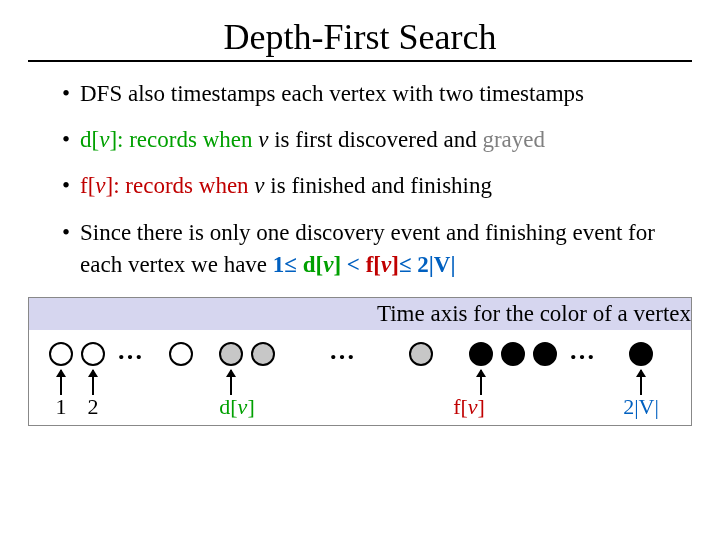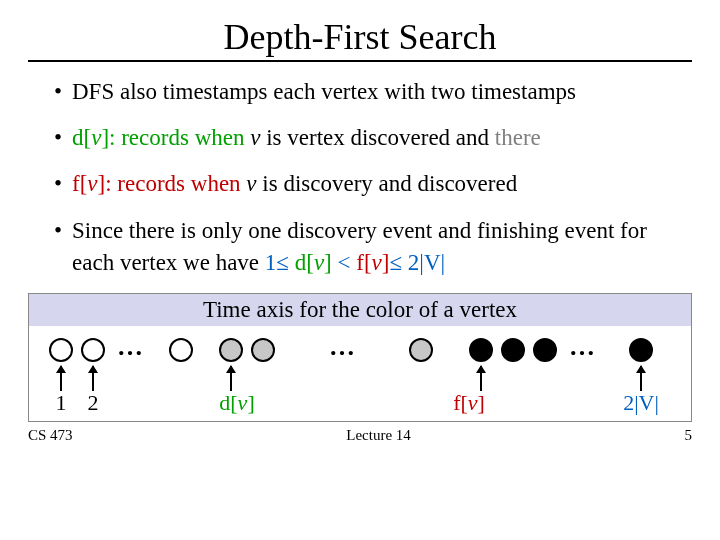--- a/index.html
+++ b/index.html
@@ -23,21 +23,21 @@
     font-size: 36px;
     font-weight: normal;
     margin: 6px 0 2px 0;
   }
   .title-rule {
     border: none;
     border-top: 2px solid #000;
     margin: 2px 0 14px 0;
   }
   ul.bullets {
-    margin: 8px;
+    margin: 16px;
     padding: 0 0 0 18px;
     list-style: none;
   }
   ul.bullets > li {
     position: relative;
     font-size: 23px;
     line-height: 1.4;
     margin-bottom: 14px;
     padding-left: 18px;
   }
@@ -45,29 +45,29 @@
     content: "•";
     position: absolute;
     left: 0;
     top: 0;
   }
   .green { color: #00a000; }
   .red   { color: #c00000; }
   .blue  { color: #0060c0; }
   .gray  { color: #808080; }
   .ital  { font-style: italic; }
-  .nb { white-space: nowrap; }
+  .nb { white-space: nowrap; font-weight: bold; }
 
   .diagram-wrap {
     border: 1px solid #888;
     margin-top: 6px;
   }
   .diagram-title {
     background: #d6d6ef;
-    text-align: center;
+    text-align: right;
     font-size: 23px;
     padding: 3px 0;
   }
   .diagram-body {
     position: relative;
     height: 95px;
     background: #fff;
   }
   .circle {
     position: absolute;
@@ -128,24 +128,24 @@
 <div class="slide">
 
   <div class="title">Depth-First Search</div>
   <hr class="title-rule">
 
   <ul class="bullets">
     <li>
       <span>DFS also timestamps each vertex with two timestamps</span>
     </li>
     <li>
-      <span class="green">d[</span><span class="green ital">v</span><span class="green">]: records when </span><span class="ital">v</span><span> is vertex discovered and </span><span class="gray">there</span>
+      <span class="green">d[</span><span class="green ital">v</span><span class="green">]: records when </span><span class="ital">v</span><span> is first discovered and </span><span class="gray">grayed</span>
     </li>
     <li>
-      <span class="red">f[</span><span class="red ital">v</span><span class="red">]: records when </span><span class="ital">v</span><span> is discovery and </span><span>discovered</span>
+      <span class="red">f[</span><span class="red ital">v</span><span class="red">]: records when </span><span class="ital">v</span><span> is finished and </span><span>finishing</span>
     </li>
     <li>
       <span>Since there is only one discovery event and finishing event for each vertex we have </span><span class="nb"><span class="blue">1</span><span class="blue">≤</span><span class="green"> d[</span><span class="green ital">v</span><span class="green">] </span><span class="blue">&lt;</span><span class="red"> f[</span><span class="red ital">v</span><span class="red">]</span><span class="blue">≤</span><span class="blue"> 2|V|</span></span>
     </li>
   </ul>
 
   <div class="diagram-wrap">
     <div class="diagram-title">Time axis for the color of a vertex</div>
     <div class="diagram-body">
 
@@ -176,19 +176,14 @@
       <div class="dlabel green" style="left:208px">
         <span>d[</span><span class="ital">v</span><span>]</span>
       </div>
       <div class="dlabel red" style="left:440px">
         <span>f[</span><span class="ital">v</span><span>]</span>
       </div>
       <div class="dlabel blue" style="left:612px">2|V|</div>
     </div>
   </div>
 
-  <div class="footer">
-    <span>CS 473</span>
-    <span>Lecture 14</span>
-    <span>5</span>
-  </div>
 
 </div>
 
 </body></html>

